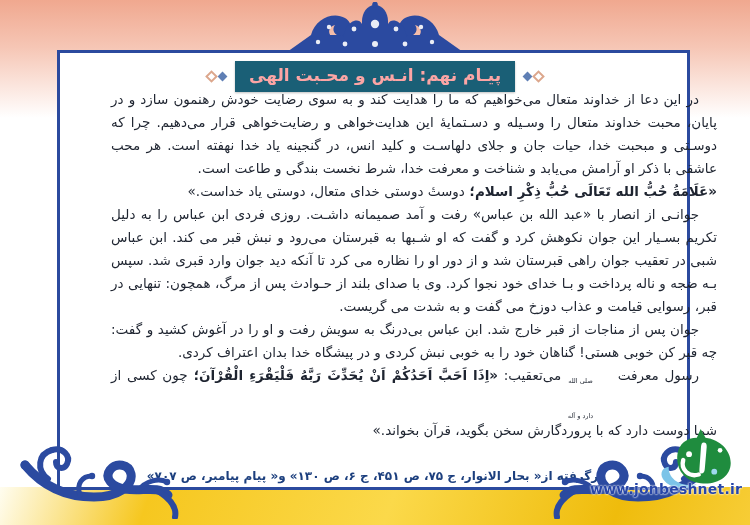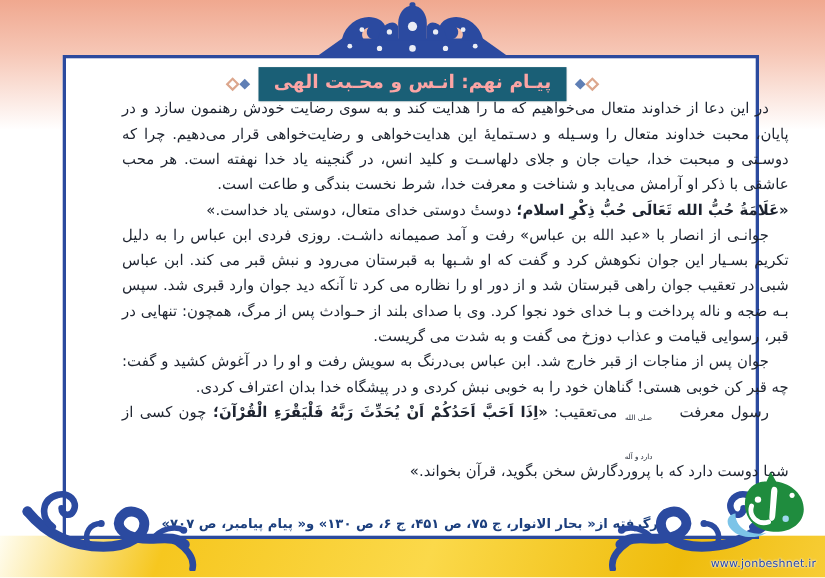--- a/index.html
+++ b/index.html
@@ -54,22 +54,22 @@
   .footer-cite{
     position:absolute;left:60px;right:60px;bottom:42px;
     text-align:center;direction:rtl;
     color:#1c3f7e;font-size:12px;font-weight:bold;
   }
   .flourish{position:absolute;bottom:6px;}
   .flourish-left{left:20px;}
   .flourish-right{right:38px;transform:scaleX(-1);}
   .logo{position:absolute;right:14px;bottom:30px;}
   .watermark{
-    position:absolute;right:8px;bottom:7px;
-    color:#2746a8;font-size:10px;font-weight:normal;
+    position:absolute;right:8px;bottom:28px;
+    color:#2746a8;font-size:14px;font-weight:bold;
     text-shadow:0 0 2px #fff,0 0 2px #fff;
     letter-spacing:.2px;
   }
 </style>
 </head>
 <body>
 
 <div class="bg-top"></div>
 <div class="bg-bottom"></div>
 

